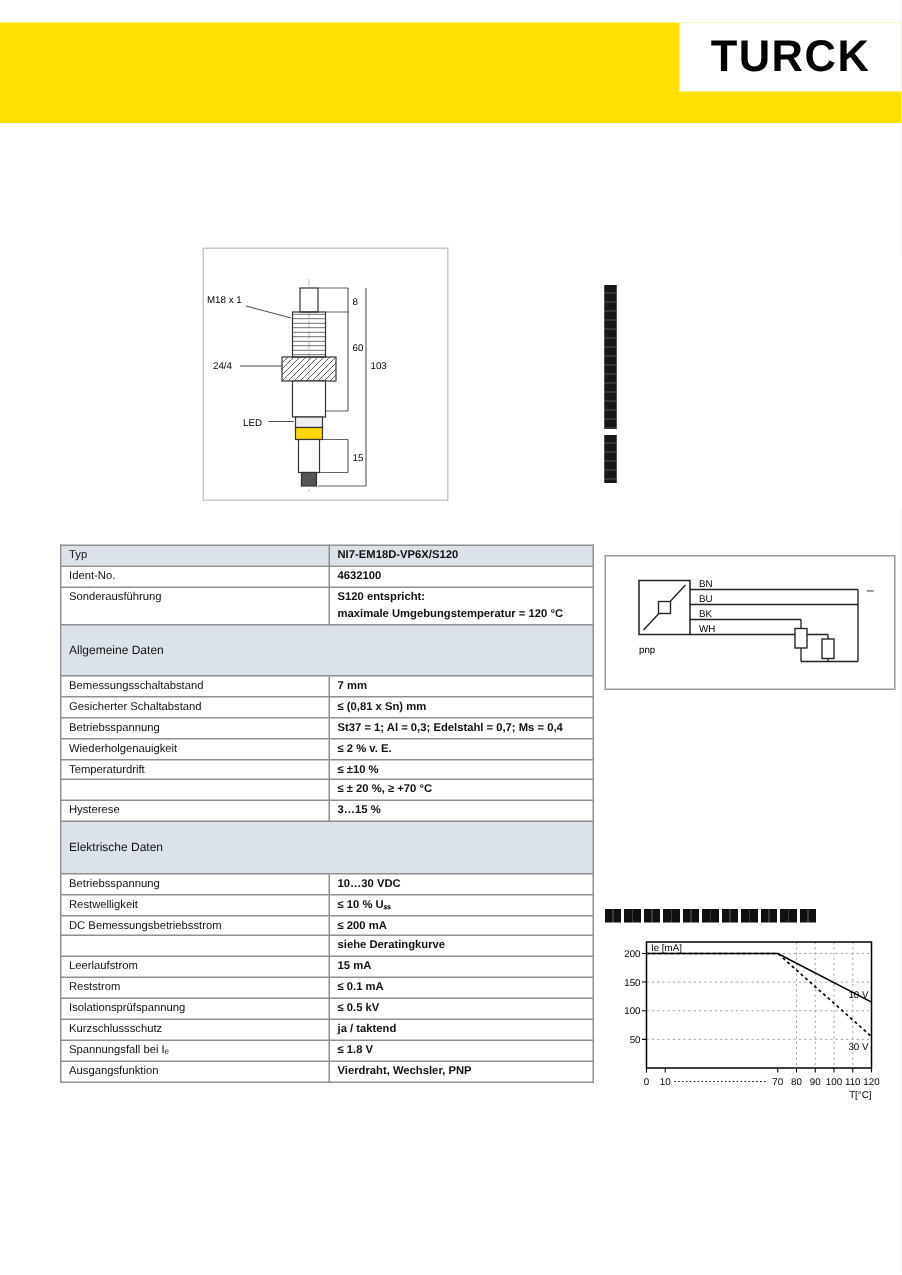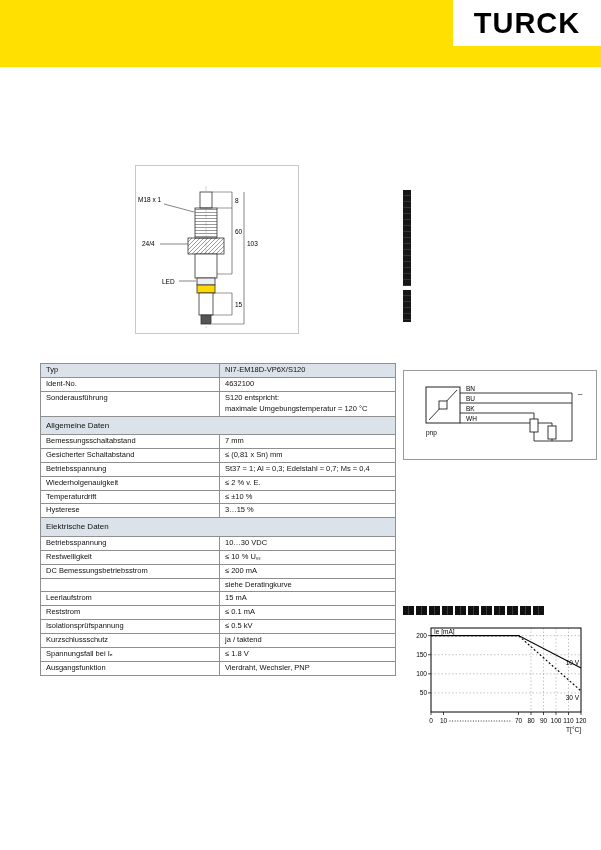--- a/index.html
+++ b/index.html
@@ -1,37 +1,37 @@
 <!DOCTYPE html>
 <html><head>
 <meta charset="utf-8">
 <style>
   html,body{margin:0;padding:0;background:#e8e8e8;}
   .page{position:relative;width:601px;height:850px;background:#fff;overflow:hidden;
         font-family:"Liberation Sans",sans-serif;color:#111;}
   
-  .header{position:absolute;left:0;top:0;width:601px;height:67px;background:#FFE000;}
+  .header{position:absolute;left:0;top:15px;width:601px;height:67px;background:#FFE000;}
   .logo-box{position:absolute;right:0;top:0;width:148px;height:46px;background:#fff;
             display:flex;align-items:center;justify-content:center;}
   .logo{font-weight:bold;font-size:29px;letter-spacing:1px;color:#000;transform:scaleY(1.02);}
   
   .drawing-box{position:absolute;left:135px;top:165px;width:162px;height:167px;
                border:1px solid #c9c9c9;background:#fff;}
   
   .vbar{position:absolute;left:403px;width:8px;background:#171717;
         background-image:repeating-linear-gradient(180deg,#171717 0 5px,#343434 5px 6px);}
   .vbar1{top:190px;height:96px;}
   .vbar2{top:290px;height:32px;}
   
   .spec-table{position:absolute;left:40px;top:363px;width:356px;border-collapse:collapse;
               font-size:7.5px;table-layout:fixed;}
   .spec-table td{border:1px solid #8f8f8f;padding:1px 5px;vertical-align:top;line-height:1.45;}
   .spec-table td.label{width:168px;}
-  .spec-table td.value{white-space:pre-line;}
-  .spec-table tr.section td{background:#dbe2e9;font-size:8px;padding:3px 5px;}
+  .spec-table td.value{white-space:pre-line;font-weight:bold;}
+  .spec-table tr.section td{background:#dbe2e9;font-size:8px;padding:11px 5px;}
   .spec-table tr.shaded td{background:#dbe2e9;}
   
   .wiring-box{position:absolute;left:403px;top:370px;width:192px;height:88px;
               border:1px solid #999;background:#fff;}
   .wiring-box svg{display:block;}
   
   .scribble{position:absolute;left:403px;top:606px;width:142px;height:9px;
     background:repeating-linear-gradient(90deg,#101010 0 5px,#3a3a3a 5px 6px,#101010 6px 11px,rgba(0,0,0,0) 11px,rgba(0,0,0,0) 13px);}
   
   .chart-box{position:absolute;left:403px;top:618px;width:192px;height:127px;background:#fff;}
@@ -128,20 +128,24 @@
           <td class="label">Betriebsspannung</td>
           <td class="value">St37 = 1; Al = 0,3; Edelstahl = 0,7; Ms = 0,4</td>
         </tr>
         <tr>
           <td class="label">Wiederholgenauigkeit</td>
           <td class="value">≤ 2 % v. E.</td>
         </tr>
         <tr>
           <td class="label">Temperaturdrift</td>
           <td class="value">≤ ±10 %</td>
+        </tr>
+        <tr>
+          <td class="label"></td>
+          <td class="value">≤ ± 20 %, ≥ +70 °C</td>
         </tr>
         <tr>
           <td class="label">Hysterese</td>
           <td class="value">3…15  %</td>
         </tr>
         <tr class="section">
           <td colspan="2">Elektrische Daten</td>
         </tr>
         <tr>
           <td class="label">Betriebsspannung</td>

